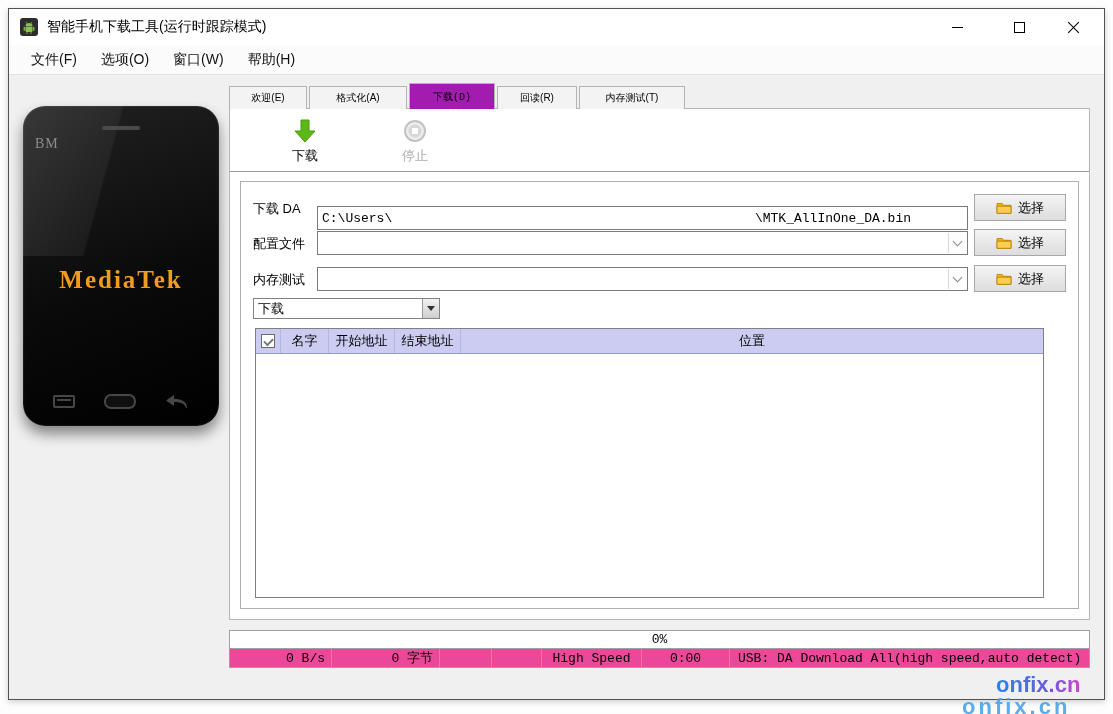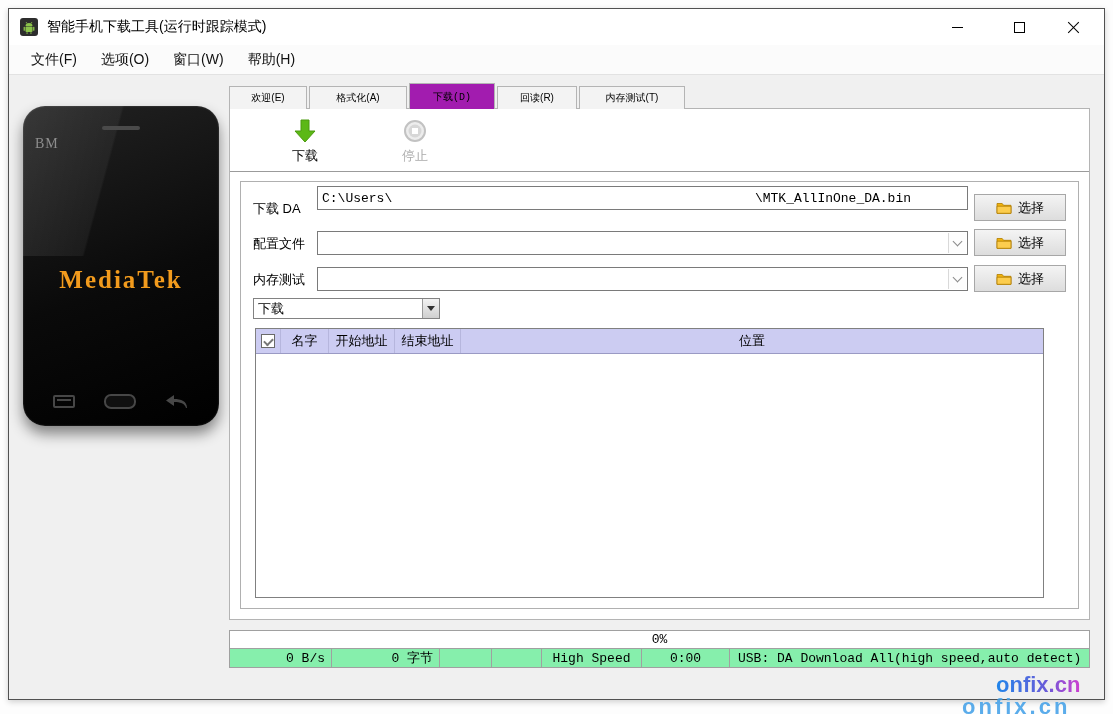--- a/index.html
+++ b/index.html
@@ -68,21 +68,21 @@
   .tool.stop .tlabel { color:#aaaaaa; }
   .toolbar-sep { position:absolute; left:0; right:0; top:62px; border-bottom:1px solid #9b9b9b; }
 
   
   .groupbox { position:absolute; left:10px; top:72px; width:839px; height:428px; border:1px solid #b0b0b0; }
   .frm-label { position:absolute; left:12px; font-size:13px; color:#000; white-space:nowrap; }
   .lab1 { top:18px; } .lab2 { top:53px; } .lab3 { top:89px; }
   .frm-input { position:absolute; left:76px; width:651px; height:24px; background:#fff;
                border:1px solid #7a7a7a; font-family:"Liberation Mono","DejaVu Sans Mono",monospace;
                font-size:13px; color:#000; display:flex; align-items:center; padding:0 4px; }
-  .in1 { top:4px;gap:36px; } .in2 { top:49px; } .in3 { top:85px; }
+  .in1 { top:24px;gap:36px; } .in2 { top:49px; } .in3 { top:85px; }
   .path-suffix { margin-left:auto; margin-right:52px; }
   .combo-arrow-box { position:absolute; right:1px; top:1px; bottom:1px; width:18px;
                      background:#fdfdfd; border-left:1px solid #d9d9d9;
                      display:flex; align-items:center; justify-content:center; }
   .chev { width:7px; height:7px; border-right:1px solid #8a8a8a; border-bottom:1px solid #8a8a8a;
           transform:rotate(45deg); margin-top:-3px; }
   .sel-btn { position:absolute; left:733px; width:92px; height:27px;
              background:linear-gradient(#f4f4f4,#dddddd); border:1px solid #a7a7a7;
              display:flex; align-items:center; justify-content:center; gap:6px;
              font-size:13px; color:#000; cursor:default; }
@@ -109,21 +109,21 @@
   .checkbox { width:14px; height:14px; background:#fff; border:1px solid #6a6a6a; position:relative; }
   .checkbox::after { content:""; position:absolute; left:2px; top:3px; width:7px; height:4px;
                      border-left:2px solid #777; border-bottom:2px solid #777; transform:rotate(-45deg); }
   .tbody { position:absolute; left:0; right:0; top:25px; bottom:0; background:#fff; }
 
   
   .progress { position:absolute; left:220px; top:621px; width:861px; height:19px;
               background:#fff; border:1px solid #a0a0a0; text-align:center;
               font-family:"Liberation Mono","DejaVu Sans Mono",monospace; font-size:13px; line-height:17px; }
   .statusbar { position:absolute; left:220px; top:639px; width:861px; height:20px;
-               border:1px solid #a0a0a0; background:#86efac; display:flex;
+               border:1px solid #a0a0a0; background:#ec4899; display:flex;
                font-family:"Liberation Mono","DejaVu Sans Mono",monospace; font-size:13px; }
   .scell { height:100%; border-right:1px solid #a0a0a0; display:flex; align-items:center; overflow:hidden; white-space:nowrap; }
   .scell:last-child { border-right:none; }
   .sc1 { width:102px; justify-content:flex-end; padding-right:6px; }
   .sc2 { width:108px; justify-content:flex-end; padding-right:6px; }
   .sc3 { width:52px; } .sc4 { width:50px; }
   .sc5 { width:100px; justify-content:center; }
   .sc6 { width:88px; justify-content:center; }
   .sc7 { flex:1; justify-content:flex-start; padding-left:8px; }
 

